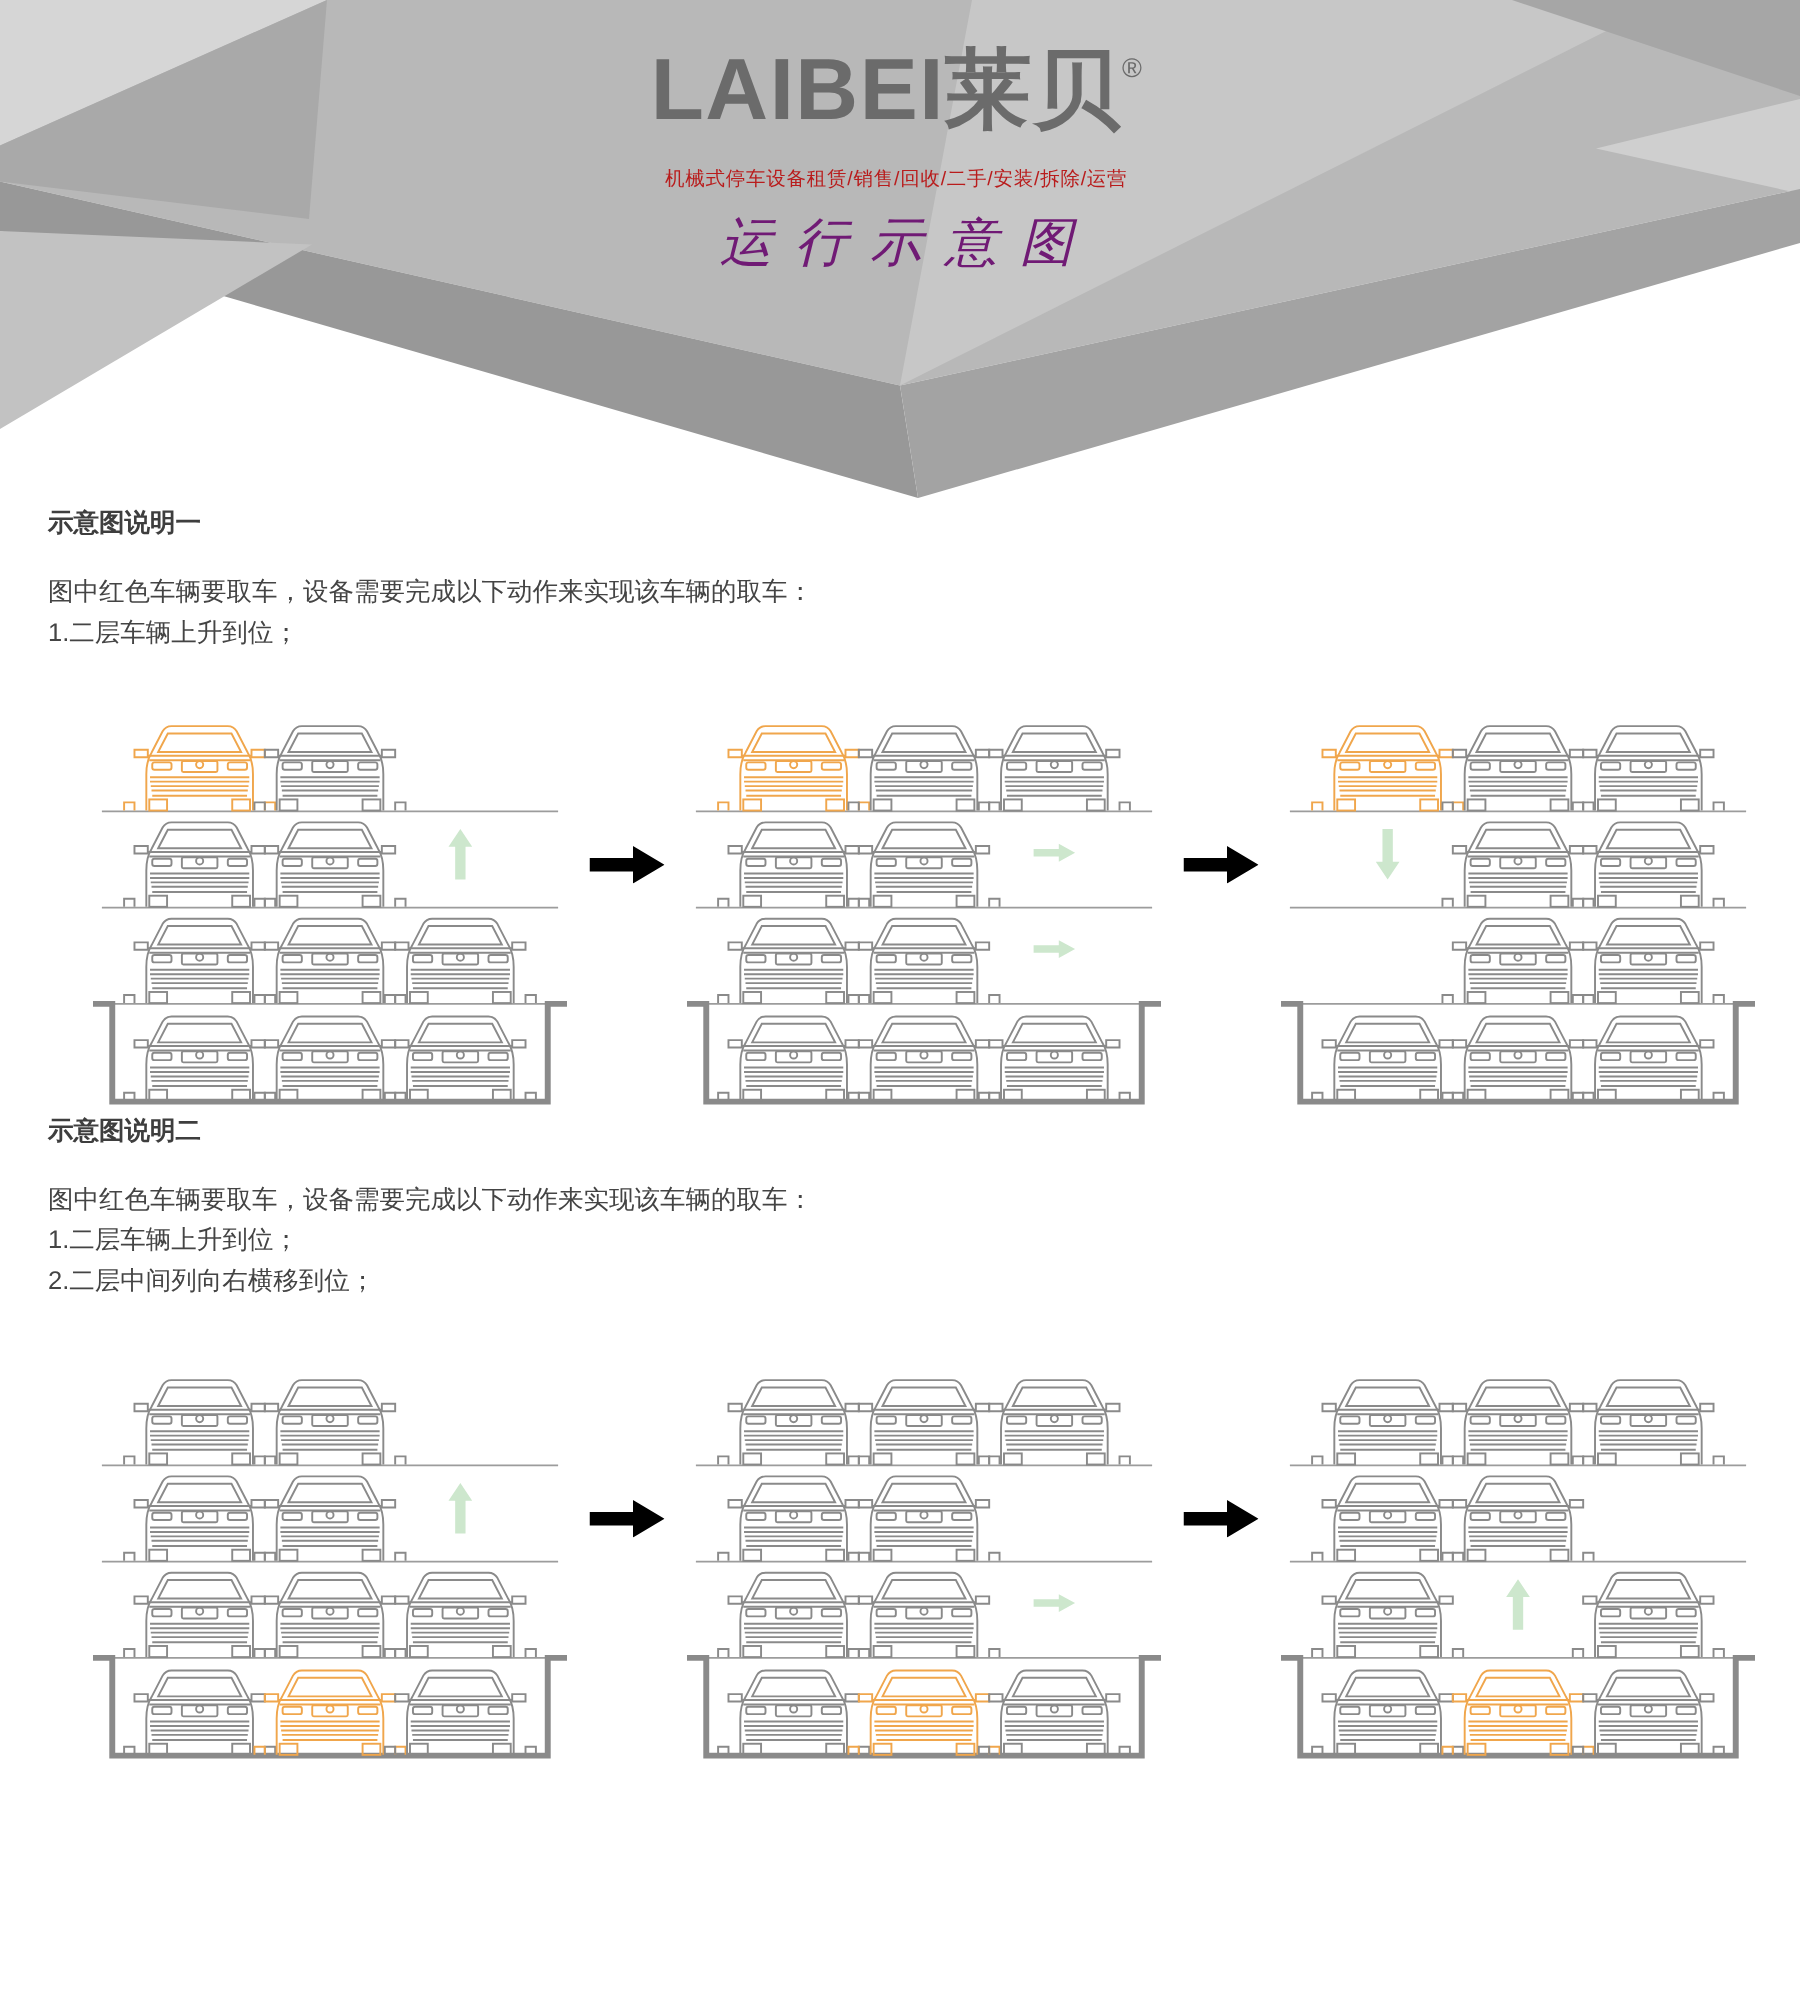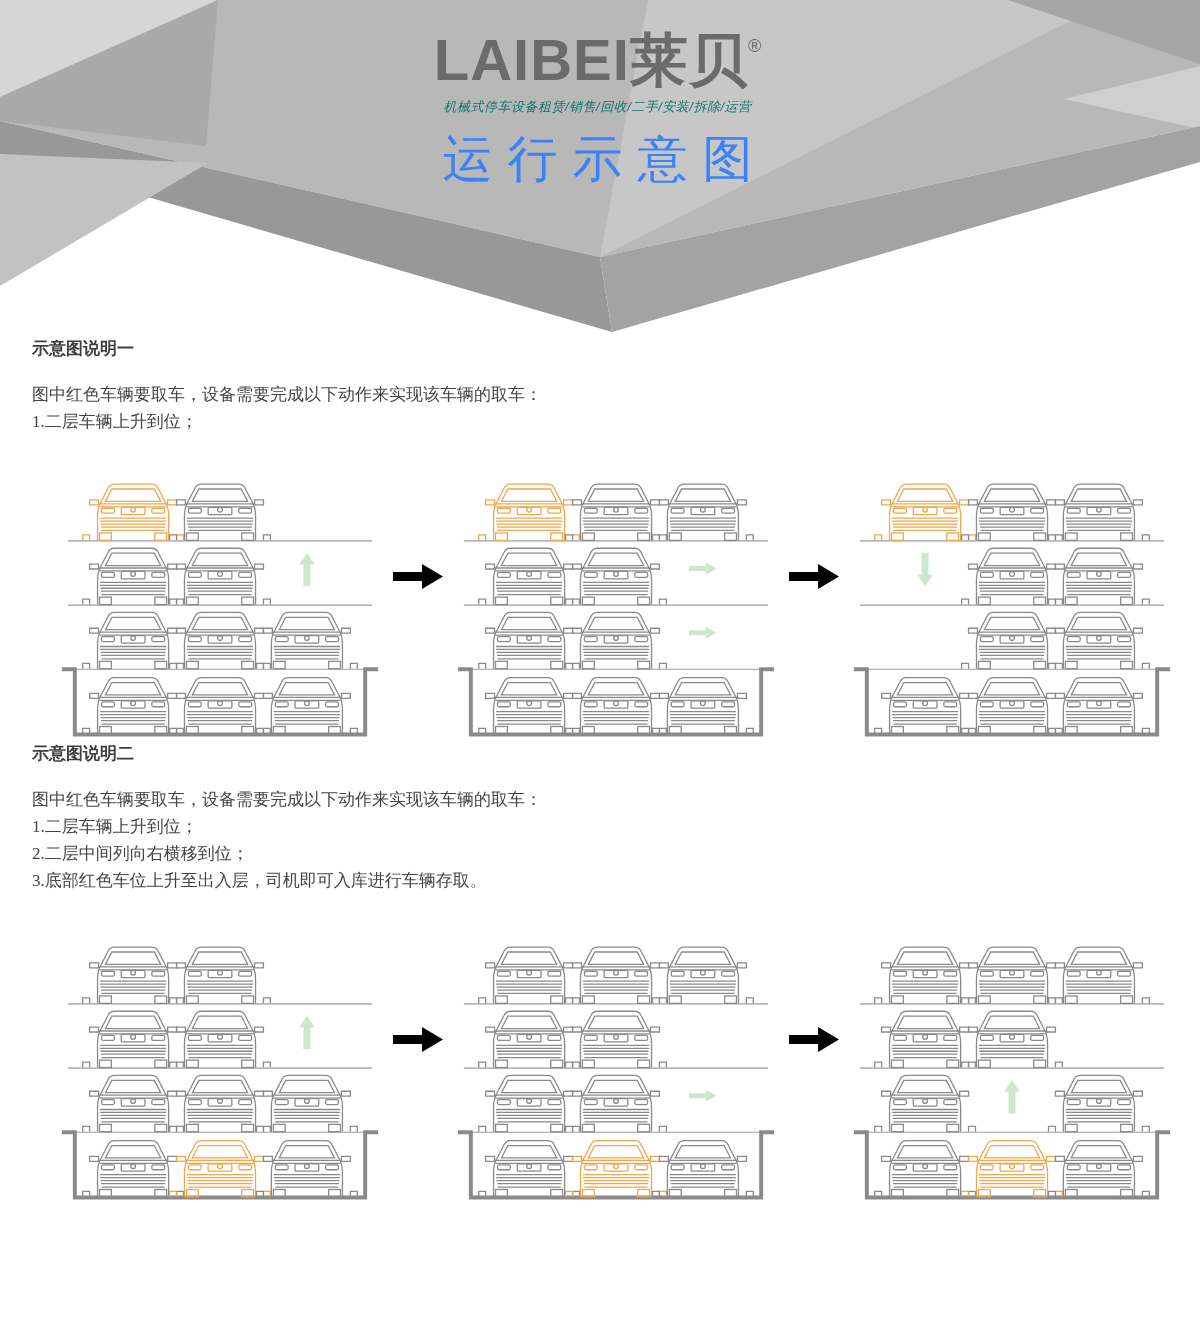--- a/index.html
+++ b/index.html
@@ -31,30 +31,30 @@
   .header-text{
     position:absolute;top:28px;left:50%;transform:translateX(-0.5%) translateX(-250px);
     width:500px;text-align:center;
   }
   .brand-line{
     font-size:58px;line-height:1.1;font-weight:bold;color:#6b6b6b;
     letter-spacing:1px;white-space:nowrap;
   }
   .brand-line sup{font-size:18px;font-weight:normal;vertical-align:28px;letter-spacing:0;}
   .brand-tagline{
-    margin-top:6px;font-size:13px;color:#0f766e;letter-spacing:0.5px;white-space:nowrap;font-style:italic;
+    margin-top:18px;font-size:13px;color:#b91c1c;letter-spacing:0.5px;white-space:nowrap;
   }
   .page-title{
-    margin:10px 0 0 0;font-size:50px;font-weight:normal;color:#3b82f6;
-    letter-spacing:15px;padding-left:15px;white-space:nowrap;
+    margin:10px 0 0 0;font-size:35px;font-weight:normal;color:#701a75;
+    letter-spacing:15px;padding-left:15px;white-space:nowrap;font-style:italic;
   }
   
   .content{margin:-63px 0 0 0;padding:0 0 0 32px;}
   .section-heading{margin:0 0 21px 0;font-size:17px;font-weight:bold;color:#3e3e3e;}
-  .section-text p{margin:0;font-size:17px;line-height:27px;color:#444444;font-family:Liberation Serif, serif;}
+  .section-text p{margin:0;font-size:17px;line-height:27px;color:#444444;}
   .diagram-row{
     display:flex;align-items:flex-start;padding-left:30px;margin-top:39px;
   }
   .flow-arrow{margin:90px 15px 0 15px;flex:none;}
   .parking-diagram{flex:none;display:block;}
   .section-two{}
   .section-two .diagram-row{margin-top:43px;}
   
   .plat{stroke:var(--line);stroke-width:1.2;}
   .pit{stroke:var(--pit);stroke-width:4;fill:none;}
@@ -179,21 +179,20 @@
         </svg>
     </div>
   </section>
 
   <section class="section-two">
     <h2 class="section-heading">示意图说明二</h2>
     <div class="section-text">
       <p>图中红色车辆要取车，设备需要完成以下动作来实现该车辆的取车：</p>
       <p>1.二层车辆上升到位；</p>
       <p>2.二层中间列向右横移到位；</p>
-      <p>3.底部红色车位上升至出入层，司机即可入库进行车辆存取。</p>
     </div>
     <div class="diagram-row">
       <svg class="parking-diagram" width="316" height="268" viewBox="0 0 320 268">
           <line class="plat" x1="6" y1="66" x2="314" y2="66"></line>
           <line class="plat" x1="6" y1="131" x2="314" y2="131"></line>
           <line class="plat" x1="6" y1="196" x2="314" y2="196"></line>
           <path class="pit" d="M0,196 H13 V262 H307 V196 H320"></path>
           <use href="#car-shape" x="20" y="2" class="car"></use>
           <use href="#car-shape" x="108" y="2" class="car"></use>
           <use href="#car-shape" x="20" y="67" class="car"></use>

